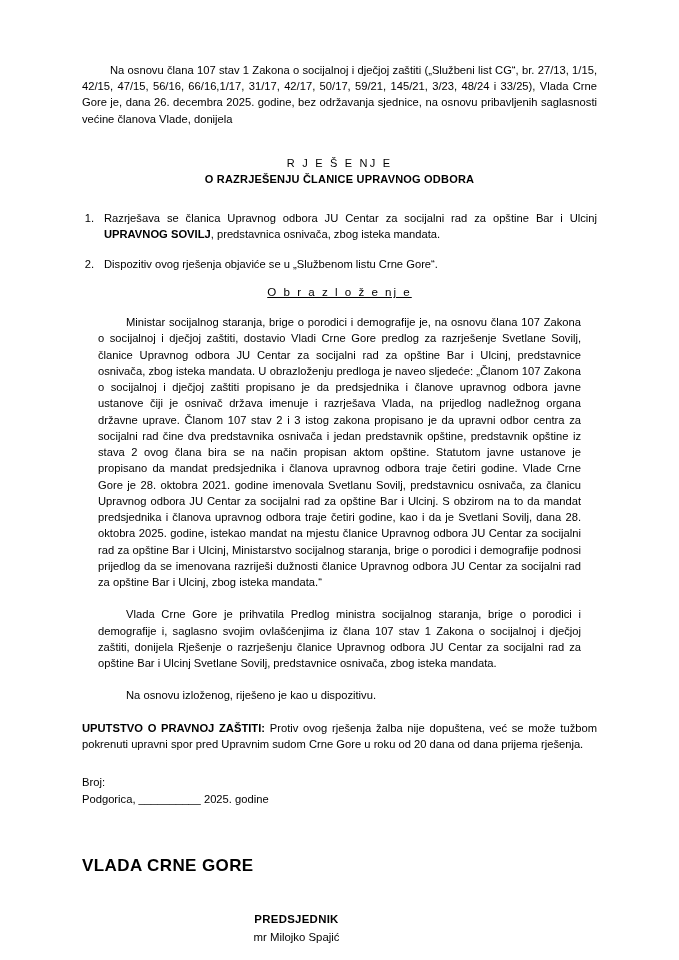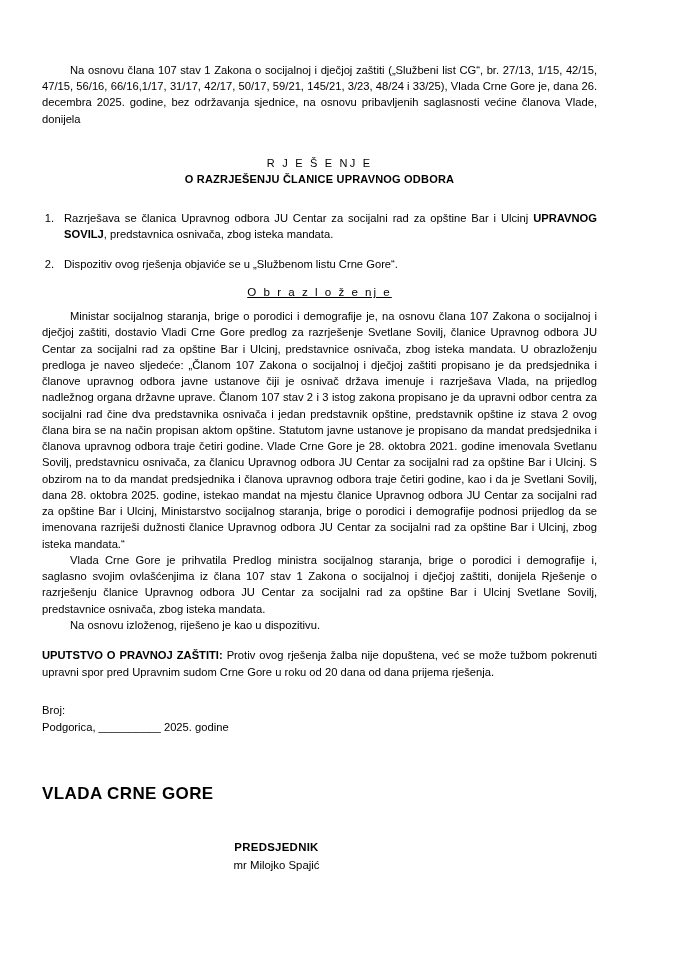--- a/index.html
+++ b/index.html
@@ -11,21 +11,21 @@
     width: 679px;
     height: 960px;
     font-family: "Liberation Sans", sans-serif;
     color: #000000;
   }
   .page {
     position: relative;
     width: 679px;
     height: 960px;
     box-sizing: border-box;
-    padding: 62px 82px 0 42px;
+    padding: 62px 82px 0 82px;
     background: #ffffff;
   }
   .para {
     font-size: 11.2px;
     line-height: 16.2px;
     text-align: justify;
     margin: 0 0 0 0;
   }
   .indent {
     text-indent: 28px;
@@ -73,21 +73,21 @@
     margin-top: 10px;
     margin-bottom: 10px;
     text-decoration: underline;
   }
   .body-text {
     font-size: 11.2px;
     line-height: 16.25px;
     text-align: justify;
   }
   .body-text p {
-    margin: 0;
+    margin: 16px;
     text-indent: 28px;
   }
   .legal {
     margin-top: 14px;
     font-size: 11.2px;
     line-height: 16.3px;
     text-align: justify;
   }
   .legal .heading {
     font-weight: bold;

